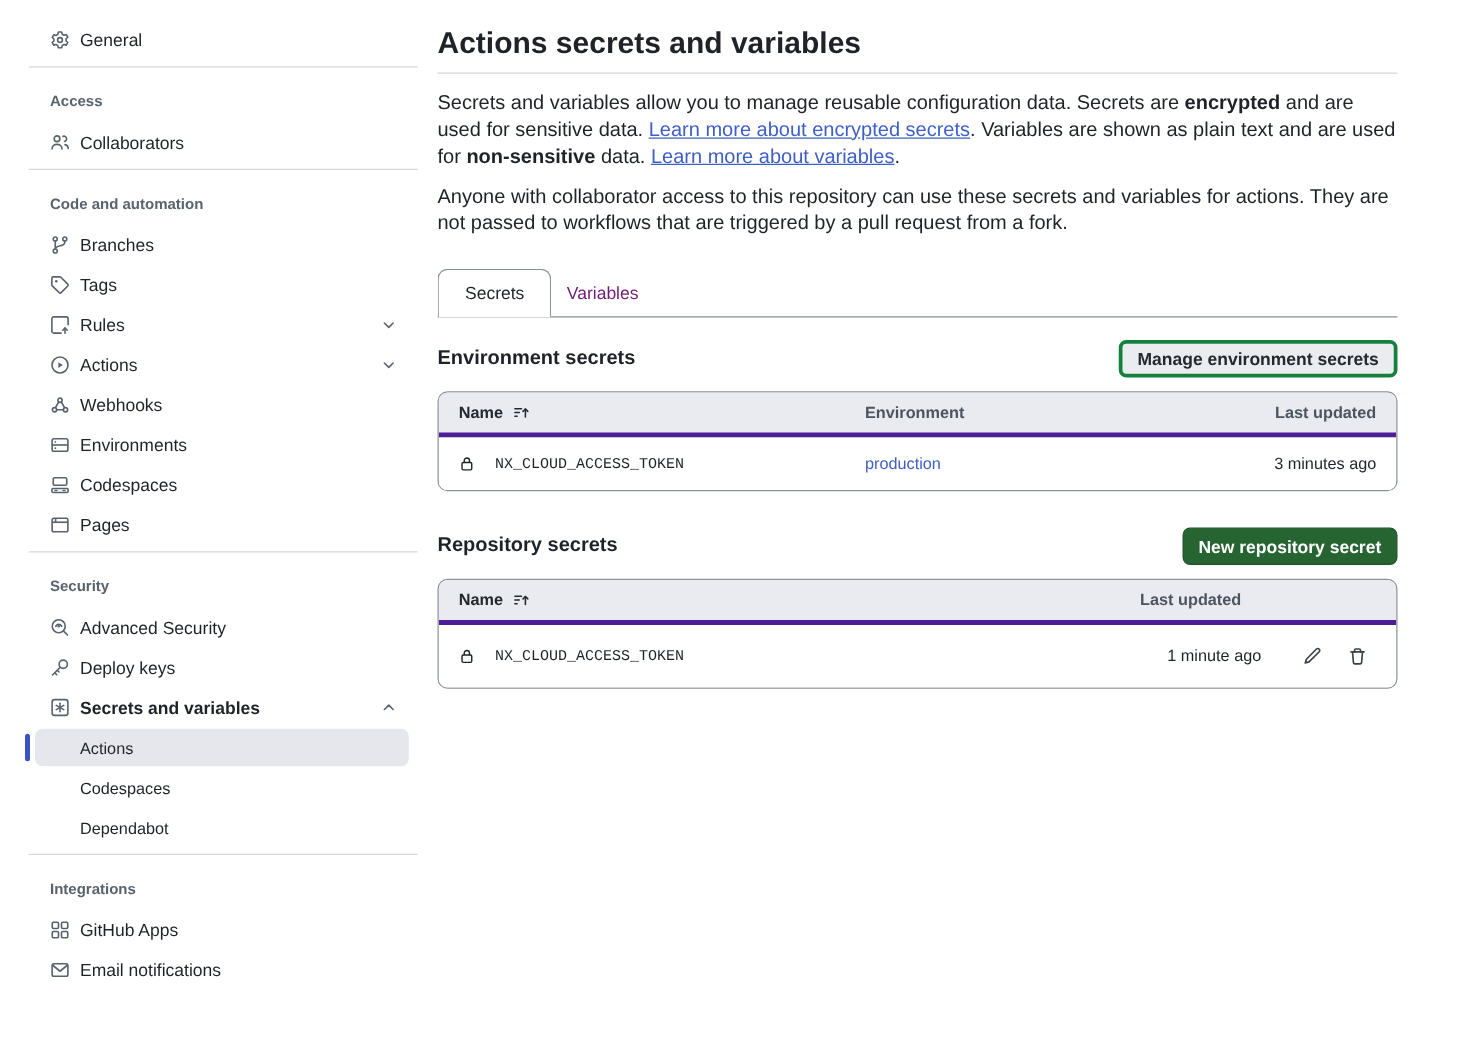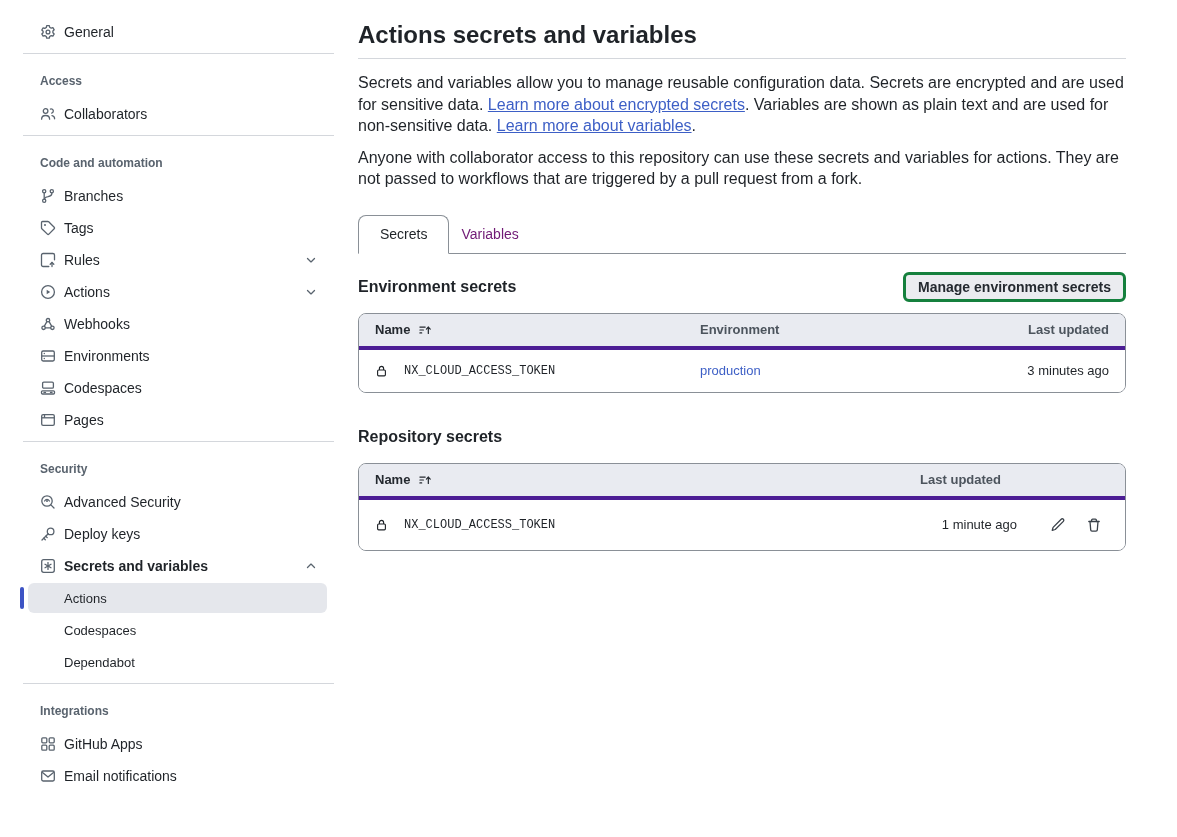--- a/index.html
+++ b/index.html
@@ -19,26 +19,26 @@
   .side-section-title{font-size:12px;font-weight:600;color:#59636e;padding-left:40px;
                       margin:20px 0 10px;line-height:14px;}
   .side-subitem{display:flex;align-items:center;height:32px;padding-left:64px;
                 font-size:13px;cursor:pointer;color:#1f2328;}
   .side-subitem.selected{height:30px;margin:1px 0;margin-left:28px;padding-left:36px;
                          width:263px;background:#e5e7ec;border-radius:6px;position:relative;}
   .active-bar{position:absolute;left:-8px;top:4px;width:4px;height:22px;border-radius:2px;
               background:#3c53c4;}
 
   
-  .main{position:absolute;left:358px;top:0;width:768px;}
+  .main{position:absolute;left:350px;top:0;width:768px;}
   .page-title{margin:21px 0 0;font-size:24px;line-height:28px;font-weight:600;color:#1f2328;}
   .title-rule{border:none;border-top:1px solid #d4d7dc;margin:9px 0 0;}
   .desc{margin:13px 0 0;font-size:16px;line-height:1.35;color:#1f2328;}
   .desc.second{margin-top:10px;}
-  .desc b{font-weight:400;}
+  .desc b{font-weight:700;}
   a.inline-link{color:#3d5fc6;text-decoration:underline;cursor:pointer;}
 
   .tabs{display:flex;align-items:flex-end;margin-top:24px;border-bottom:1px solid #8a9097;height:39px;}
   .tab-active{box-sizing:border-box;height:39px;line-height:37px;padding:0 21px;background:#fff;
               border:1px solid #8a9097;border-bottom:1px solid #ffffff;margin-bottom:-1px;
               border-radius:8px 8px 0 0;font-size:14px;color:#1f2328;cursor:pointer;}
   .tab-inactive{height:38px;line-height:38px;padding:0 12px;font-size:14px;color:#701a75;cursor:pointer;}
 
   .section-head{display:flex;justify-content:space-between;align-items:center;margin-top:18px;height:30px;}
   .section-head.repo{margin-top:29px;gap:36px;}
@@ -336,20 +336,21 @@
       </div>
       <div class="td">
         <a class="env-link">production</a>
       </div>
       <div class="td-right">3 minutes ago</div>
     </div>
   </div>
 
   <div class="section-head repo">
     <h3 class="section-heading">Repository secrets</h3>
+    <button class="btn btn-green">New repository secret</button>
   </div>
 
   <div class="table">
     <div class="thead repo-grid">
       <div class="th th-name">
         <span>Name</span>
         <span class="icon" style="color:#24292f;">
           <svg width="14" height="14" viewBox="0 0 16 16" fill="none" stroke="currentColor" stroke-width="1.4" stroke-linecap="round" stroke-linejoin="round">
             <path d="M2.2 4.6h6"></path>
               <path d="M2.2 8h4"></path>

